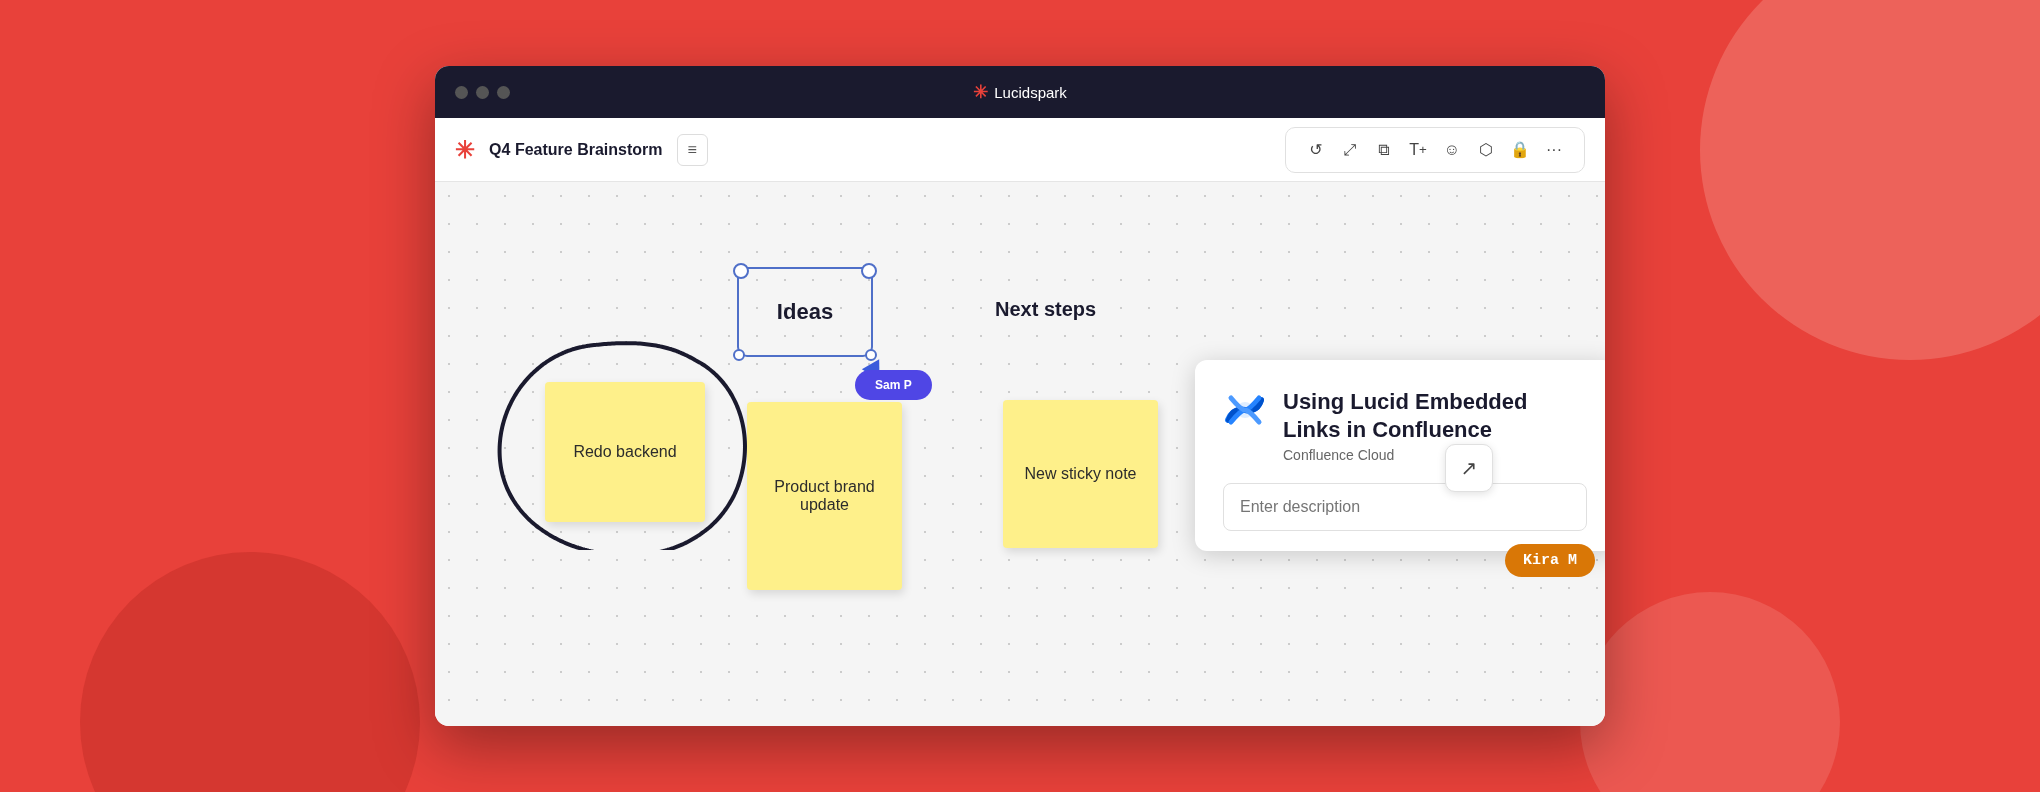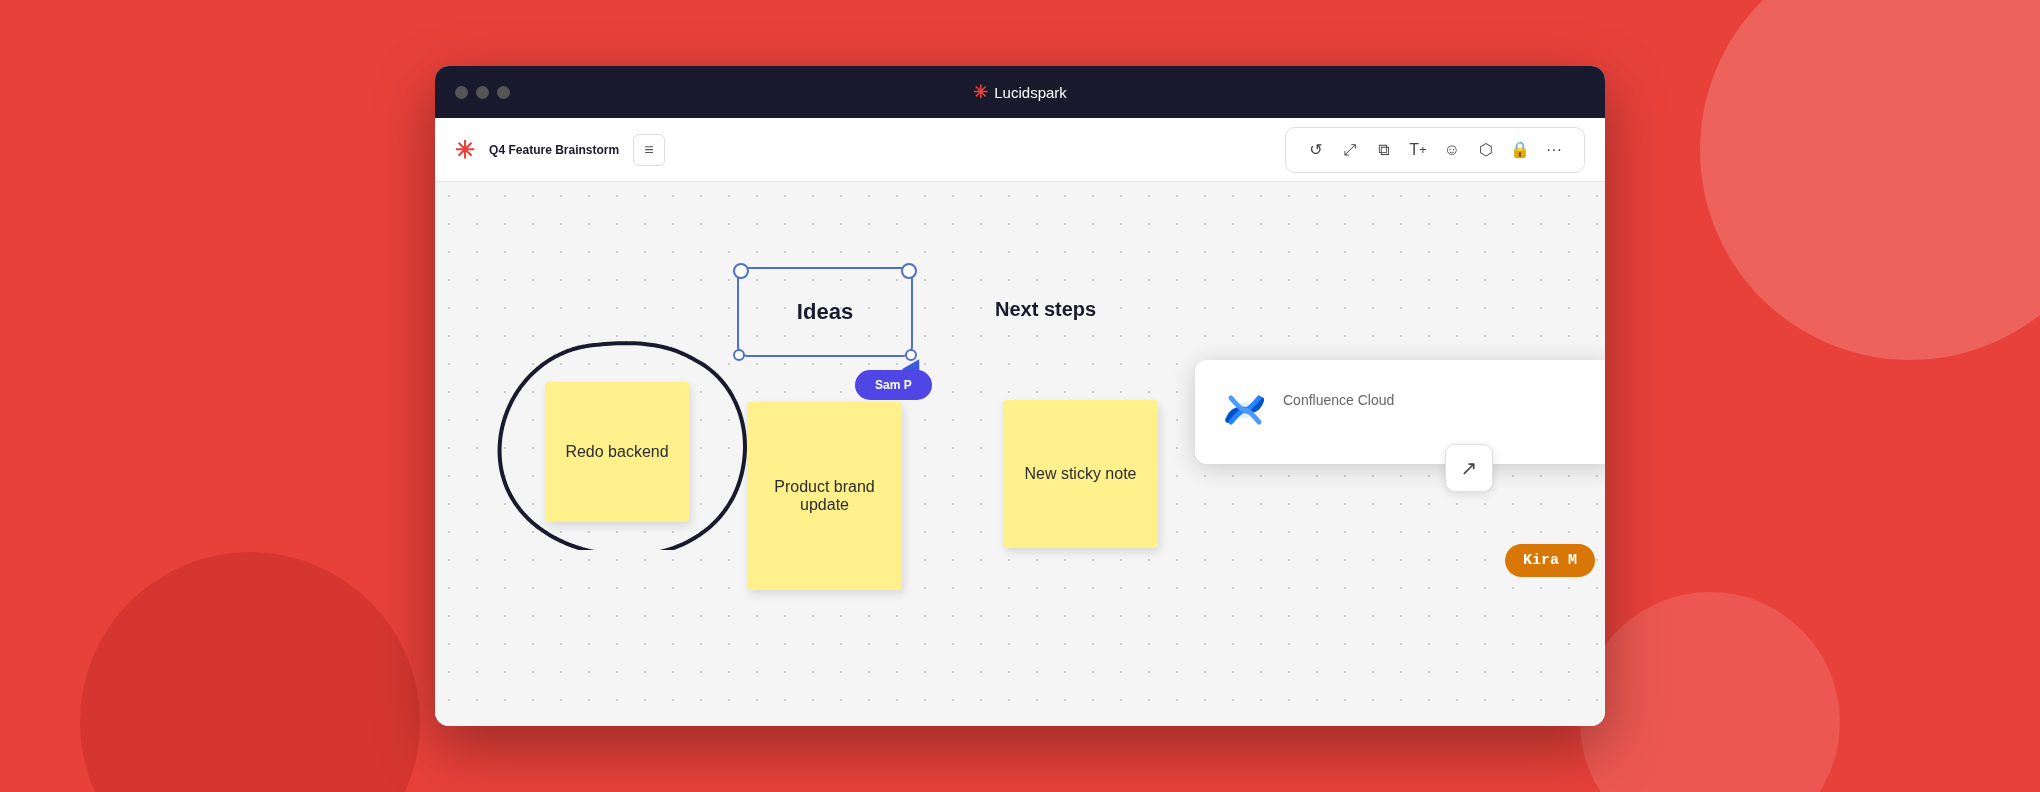--- a/index.html
+++ b/index.html
@@ -111,21 +111,21 @@
       display: flex;
       align-items: center;
       gap: 14px;
     }
     .app-logo {
       color: #e8413a;
       font-size: 24px;
       font-weight: bold;
     }
     .doc-title {
-      font-size: 12px;
+      font-size: 16px;
       font-weight: 700;
       color: #1a1a2e;
     }
     .menu-icon {
       font-size: 16px;
       color: #555;
       cursor: pointer;
       padding: 6px 10px;
       border: 1px solid #ddd;
       border-radius: 6px;
@@ -174,21 +174,21 @@
       color: #2c2c2c;
       padding: 12px;
       box-shadow: 2px 4px 10px rgba(0,0,0,0.12);
     }
 
     
     .ideas-box {
       position: absolute;
       top: 85px;
       left: 302px;
-      width: 176px;
+      width: 136px;
       height: 90px;
       border: 2px solid #4f6fc8;
       border-radius: 10px;
       display: flex;
       align-items: center;
       justify-content: center;
       background: transparent;
     }
     .ideas-box::before {
       content: '';
@@ -402,21 +402,21 @@
       <div class="toolbar-icon">···</div>
     </div>
   </div>
 
   <div class="canvas">
 
     <svg class="hand-circle" viewBox="0 0 260 220" fill="none" xmlns="http://www.w3.org/2000/svg">
       <path d="M 200,30 C 240,50 260,100 245,150 C 230,200 180,230 120,225 C 60,220 10,185 5,130 C 0,75 40,20 100,15 C 145,10 175,15 200,30 Z" stroke="#1a1a2e" stroke-width="4" stroke-linecap="round" fill="none" stroke-dasharray="2 0" style="paint-order:stroke fill"></path>
     </svg>
 
-    <div class="sticky-note" style="top:200px;left:110px;width:144px;height:140px;">
+    <div class="sticky-note" style="top:200px;left:110px;width:160px;height:140px;">
       <span>Redo backend</span>
     </div>
 
     <div class="ideas-box">
       <span class="ideas-corner-bl"></span>
       <span class="ideas-corner-br">
         <span class="ideas-cursor"></span>
       </span>
       <span class="ideas-text">Ideas</span>
     </div>
@@ -442,23 +442,25 @@
           <path d="M 38 12 Q 34 24 22 22 Q 10 20 6 32" stroke="#0052CC" stroke-width="6" stroke-linecap="round" fill="none"></path>
           <circle cx="22" cy="22" r="8" fill="#2684FF" opacity="0.15"></circle>
 
           <g transform="translate(4,4)">
             <path d="M 8 28 L 18 18 M 28 8 L 18 18 M 18 18 L 8 8 M 18 18 L 28 28" stroke="none"></path>
             <path d="M4 30 Q 14 18 18 18 Q 22 18 32 6" stroke="#2684FF" stroke-width="5" stroke-linecap="round" fill="none"></path>
             <path d="M4 6 Q 14 18 18 18 Q 22 18 32 30" stroke="#4c9aff" stroke-width="5" stroke-linecap="round" fill="none"></path>
           </g>
         </svg>
         <div>
+          <div class="embedded-card-title">Using Lucid Embedded Links in Confluence</div>
           <div class="embedded-card-subtitle">Confluence Cloud</div>
         </div>
       </div>
+      <input class="embedded-card-input" type="text" placeholder="Enter description" style="">
     </div>
 
     <div class="open-external-btn">
       <span>↗</span>
     </div>
 
     <div class="kira-badge">Kira M</div>
 
   </div>
 </div>

